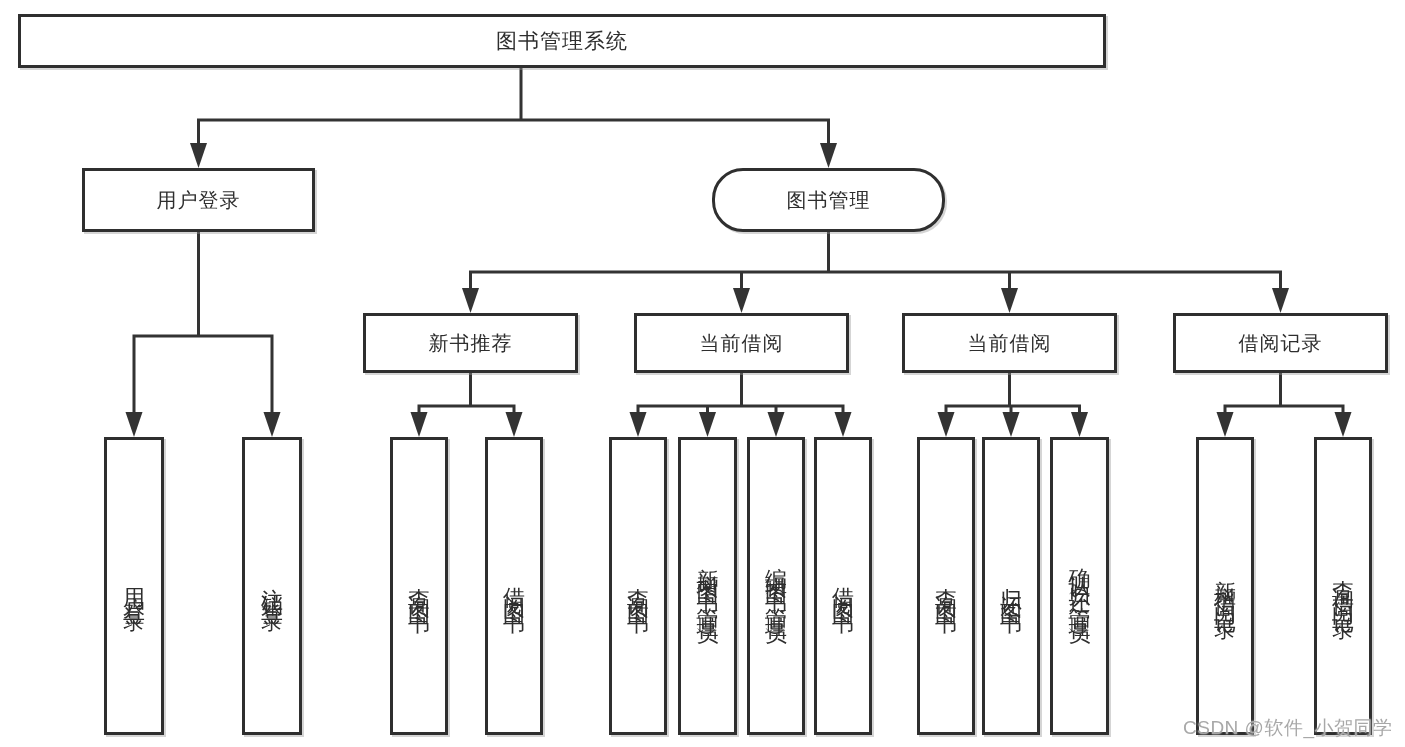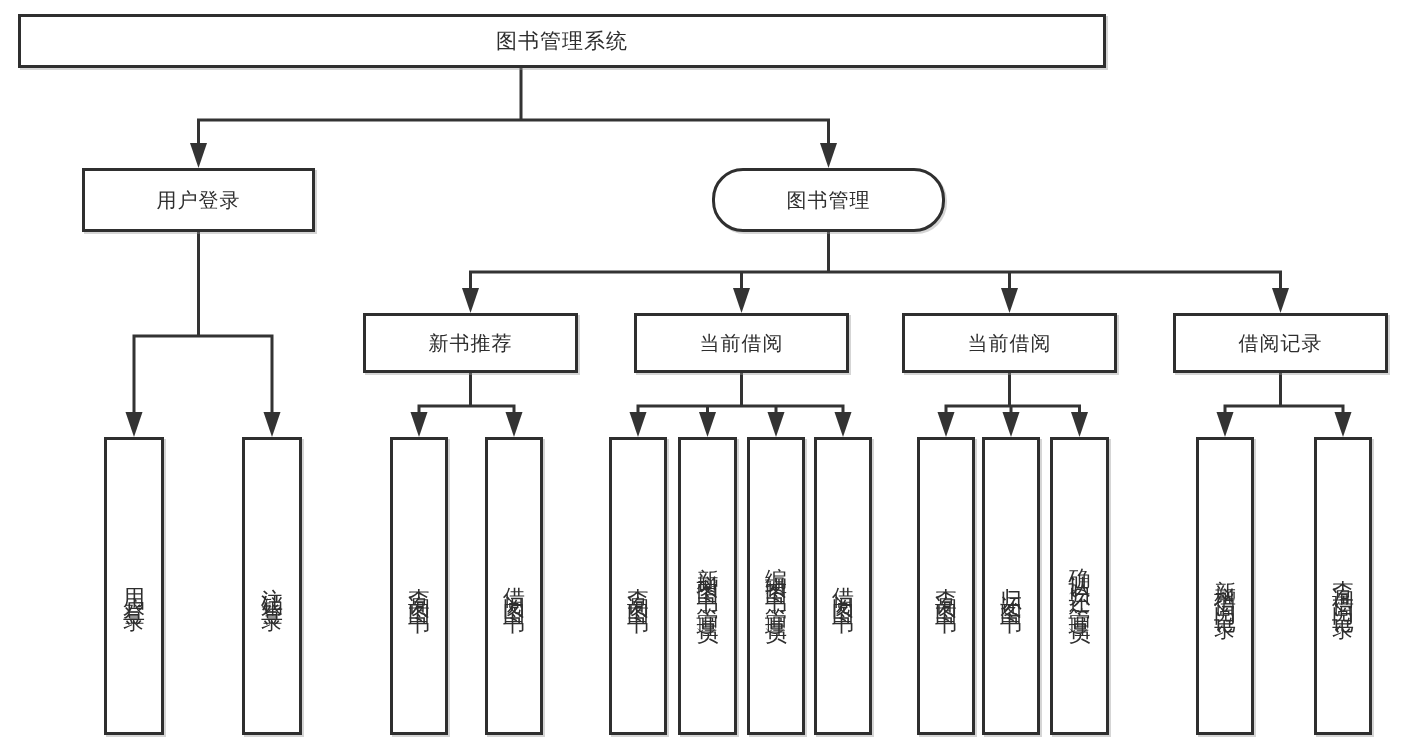--- a/index.html
+++ b/index.html
@@ -145,14 +145,15 @@
     <span class="vlabel">确认归还（管理员）</span>
   </div>
 
   <div class="box leaf" style="left:1196px;top:437px;width:58px;height:298px;">
     <span class="vlabel">新增借阅记录</span>
   </div>
   <div class="box leaf" style="left:1314px;top:437px;width:58px;height:298px;">
     <span class="vlabel">查询借阅记录</span>
   </div>
 
+  <div class="watermark">CSDN @软件_小贺同学</div>
 
 </div>
 
 </body></html>

